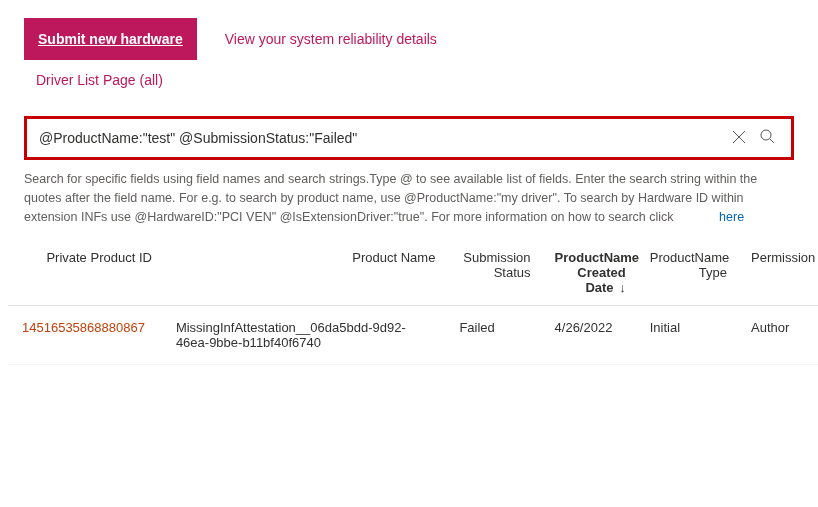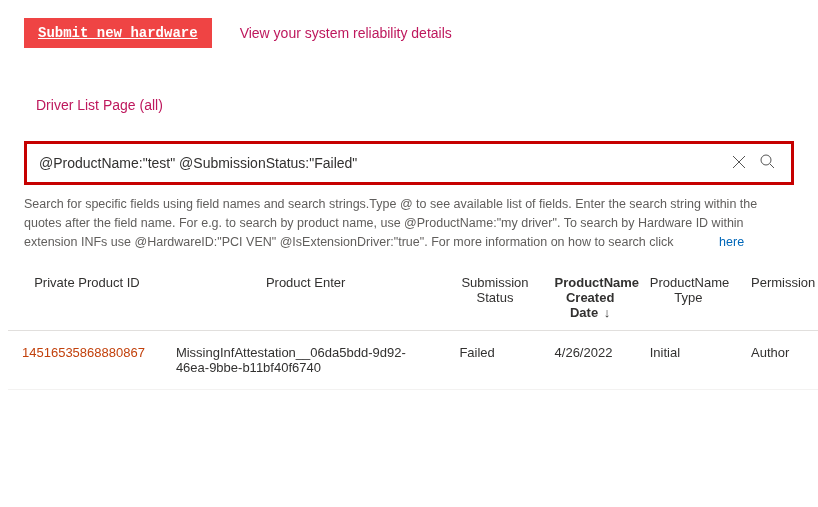--- a/index.html
+++ b/index.html
@@ -11,38 +11,36 @@
     background: #fff;
     width: 818px;
   }
   .topbar {
     display: flex;
     align-items: center;
     padding: 18px 0 6px 24px;
     gap: 28px;
   }
   .btn-primary {
-    background: #ef4444;
+    background: #be185d;
     color: #fff;
     text-decoration: underline;
     font-weight: 600;
-    padding: 7px 14px;
+    padding: 13px 14px;
     font-size: 14px;
     border: none;
     cursor: pointer;
-    font-family: Liberation Mono, monospace;
   }
   .link {
     color: #be185d;
     font-size: 14px;
     cursor: pointer;
   }
   .subnav {
     padding: 6px 0 10px 36px;
-    margin-top: 37px;
   }
   .searchwrap {
     margin: 18px 24px 8px 24px;
     border: 3px solid #c60000;
     display: flex;
     align-items: center;
     height: 44px;
     padding: 0 10px 0 10px;
   }
   .search-input {
@@ -73,21 +71,21 @@
     cursor: pointer;
     padding-left: 42px;
   }
   table.data {
     width: calc(100% - 8px);
     border-collapse: collapse;
     margin: 14px 0 0 8px;
     table-layout: fixed;
   }
   table.data th {
-    text-align: center;
+    text-align: right;
     font-weight: 400;
     color: #323130;
     font-size: 13px;
     padding: 10px 10px 10px 14px;
     vertical-align: top;
     border-bottom: 1px solid #e1dfdd;
   }
   table.data th.sorted {
     font-weight: 600;
   }
@@ -154,21 +152,21 @@
     <col class="col-id">
       <col class="col-name">
       <col class="col-status">
       <col class="col-date">
       <col class="col-type">
       <col class="col-perm">
   </colgroup>
   <thead>
     <tr>
       <th>Private Product ID</th>
-      <th>Product Enter</th>
+      <th>Product Name</th>
       <th>Submission Status</th>
       <th class="sorted">
         <span>ProductName Created Date</span>
         <span class="sort-arrow">↓</span>
       </th>
       <th>ProductName Type</th>
       <th>Permission</th>
     </tr>
   </thead>
   <tbody>

